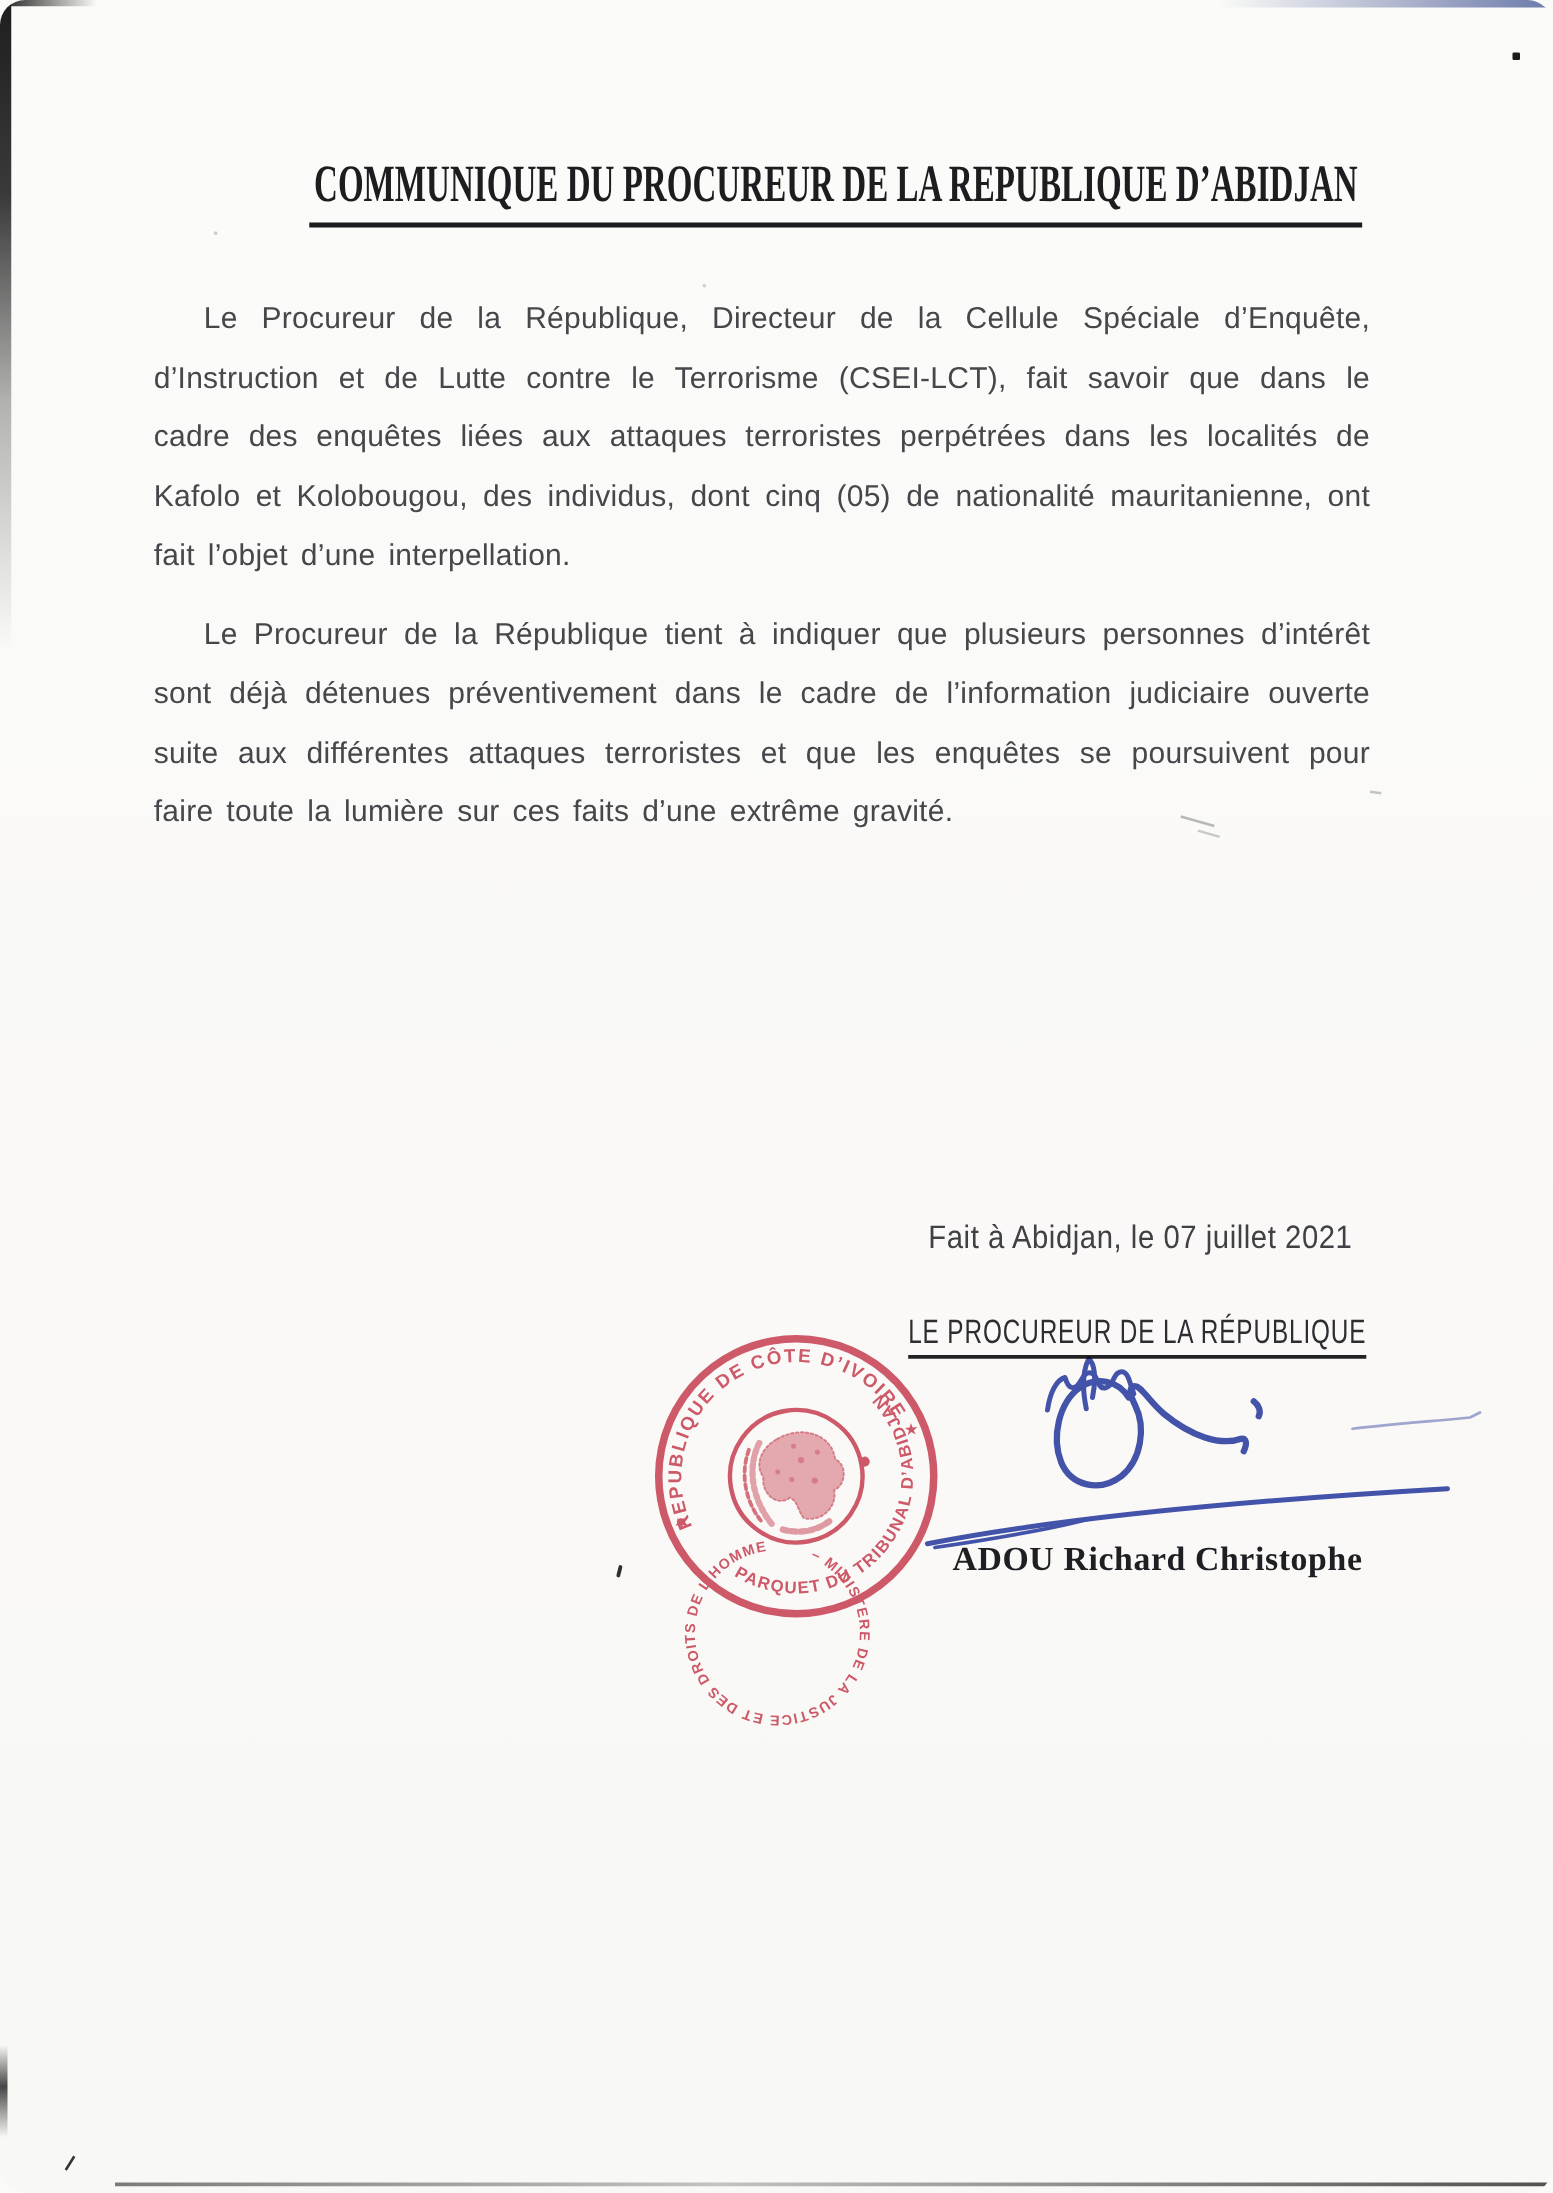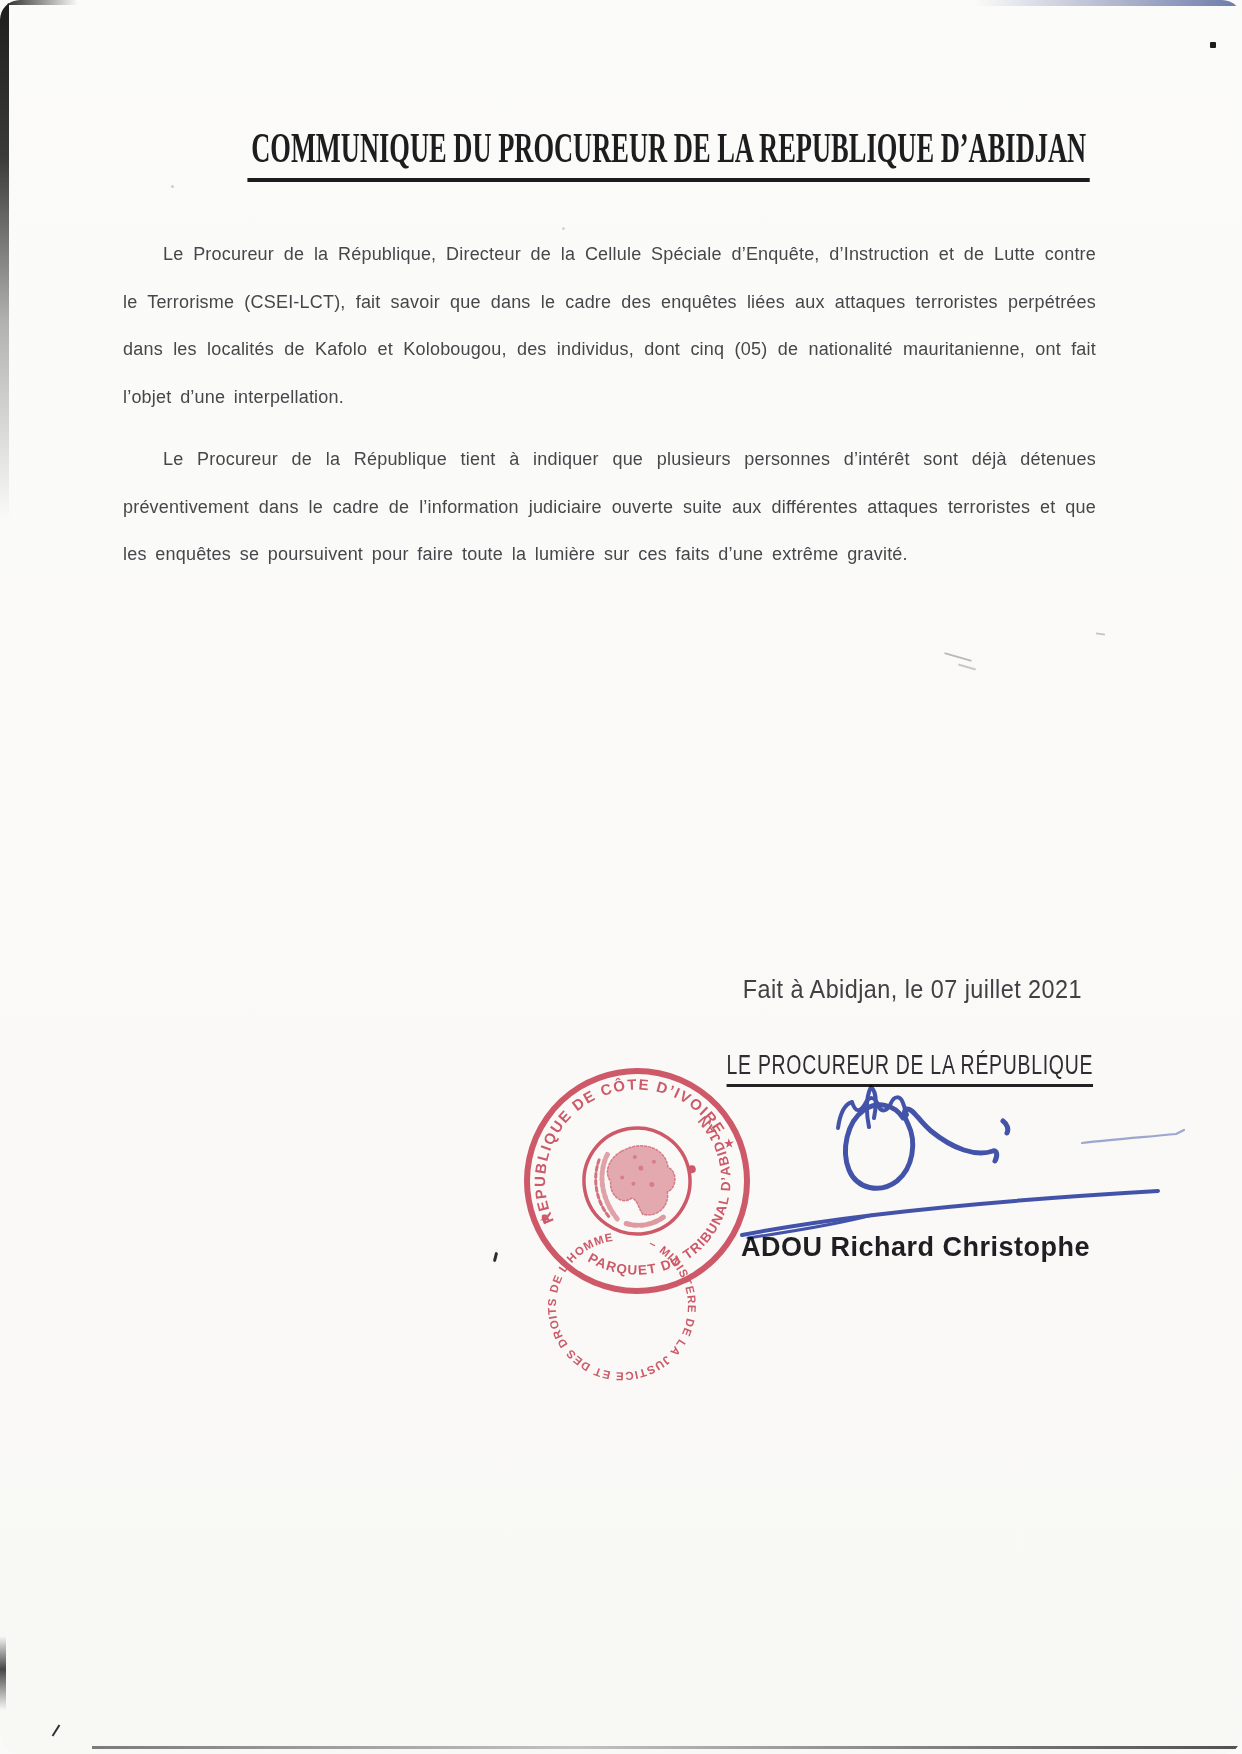--- a/index.html
+++ b/index.html
@@ -14,39 +14,39 @@
   .title-wrap{position:absolute;top:124px;left:0;width:100%;text-align:center;}
   .title-inner{
     display:inline-block;white-space:nowrap;
     font-family:"Liberation Serif",serif;font-weight:bold;font-size:42px;color:#1d1d20;
     transform:scaleX(.63);transform-origin:center;
     border-bottom:4px solid #1c1c1e;padding:0 6px 6px 6px;
   }
   
   .body-text{
     position:absolute;left:123px;top:231px;width:973px;
-    font-size:18px;line-height:47.5px;color:#47474b;
+    font-size:24px;line-height:47.5px;color:#47474b;
     text-align:justify;word-spacing:3.5px;letter-spacing:.2px;
   }
   .body-text p{margin:0 0 15px 0;text-indent:40px;}
   
   .date-line{
     position:absolute;top:974px;right:160px;white-space:nowrap;
     font-size:26px;color:#404045;letter-spacing:.5px;
     transform:scaleX(.9);transform-origin:right center;
   }
   .role-line{
     position:absolute;top:1050px;right:149px;white-space:nowrap;
     font-size:27px;color:#2d2d32;letter-spacing:1px;
     border-bottom:3px solid #222;padding-bottom:3px;
     transform:scaleX(.72);transform-origin:right center;
   }
   .signatory-name{
     position:absolute;top:1232px;right:152px;white-space:nowrap;
-    font-family:Liberation Sans, sans-serif;font-weight:bold;font-size:27px;
+    font-family:Liberation Serif, serif;font-weight:bold;font-size:27px;
     color:#1f1f23;letter-spacing:.5px;
   }
   
   .ink-overlay{position:absolute;left:0;top:0;mix-blend-mode:multiply;pointer-events:none;}
   .stamp-outer-top{font-family:"Liberation Sans",sans-serif;font-weight:bold;font-size:15px;letter-spacing:1.6px;}
   .stamp-outer-bottom{font-family:"Liberation Sans",sans-serif;font-weight:bold;font-size:13.5px;letter-spacing:1.2px;}
   .stamp-inner{font-family:"Liberation Sans",sans-serif;font-weight:bold;font-size:11.5px;letter-spacing:1px;}
   .stamp-star{font-size:13px;}
   
   .mark{position:absolute;}

